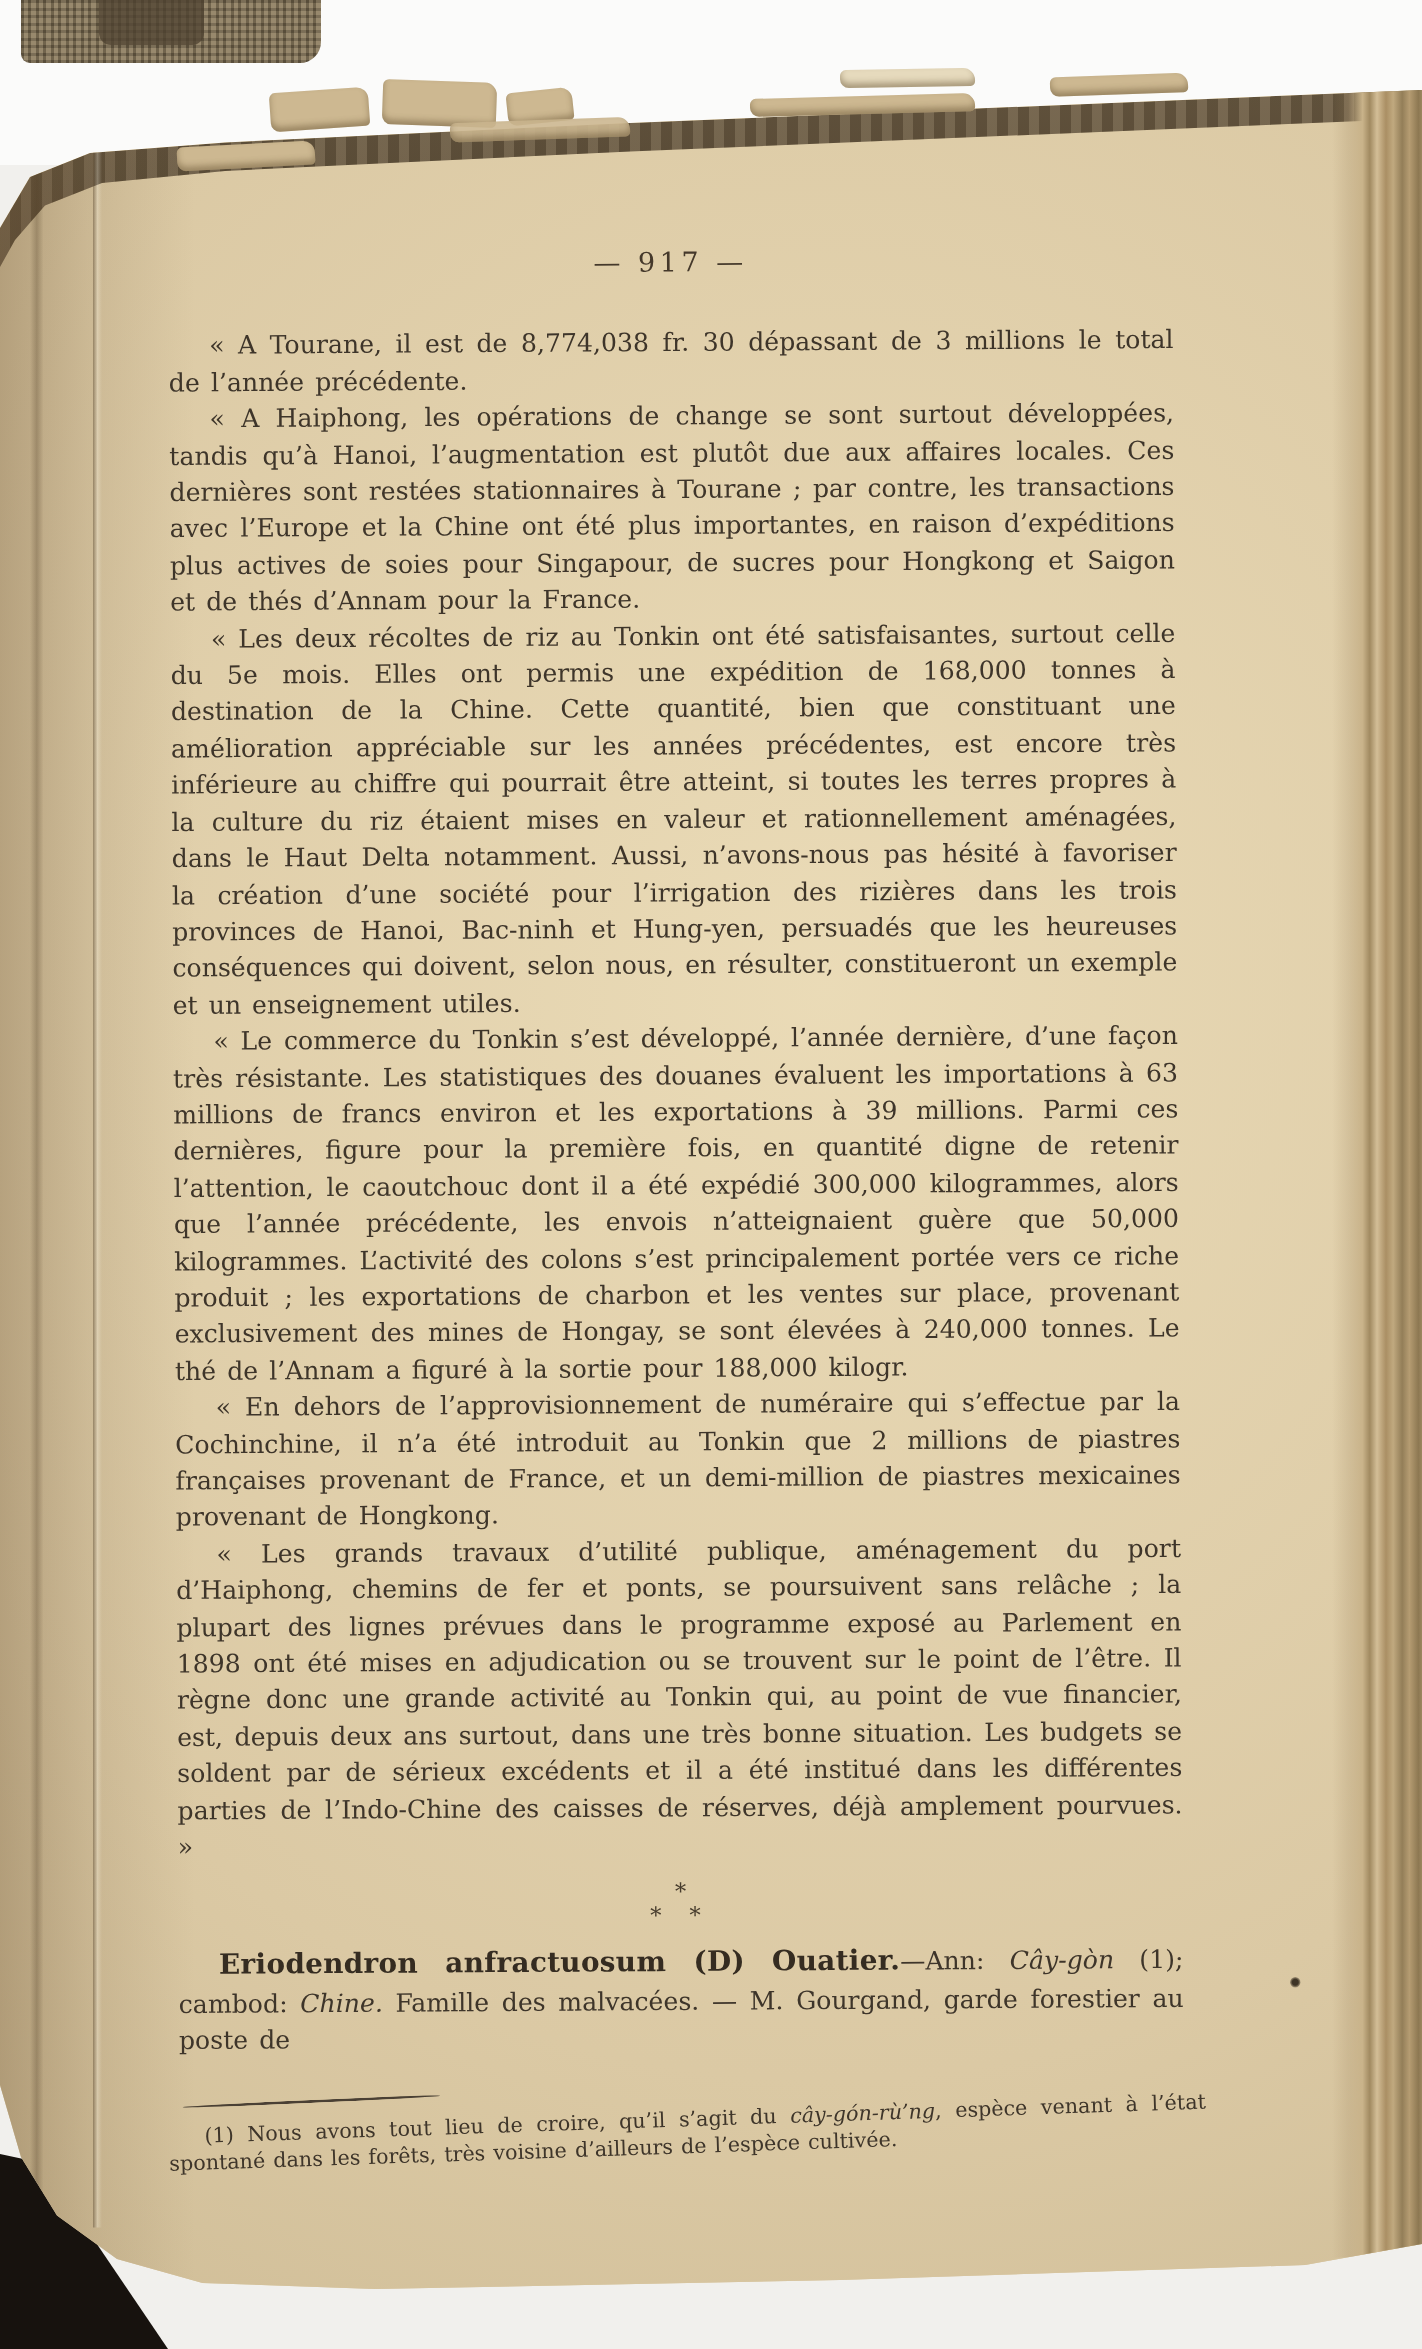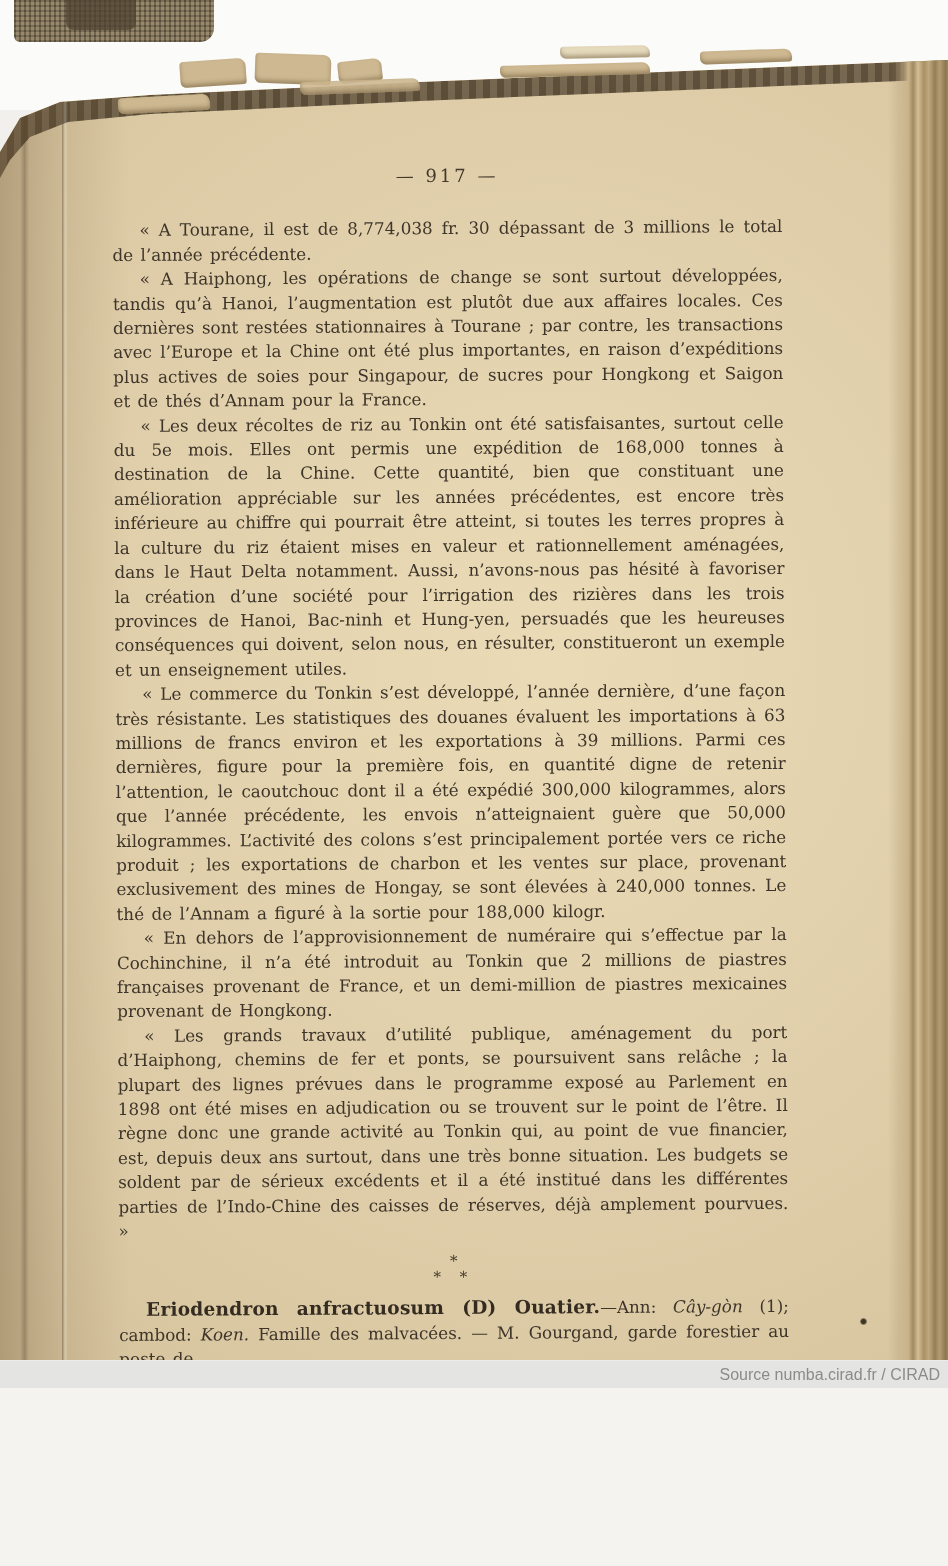--- a/index.html
+++ b/index.html
@@ -2,21 +2,21 @@
 <html><head>
 <meta charset="utf-8">
 <style>
   html,body{margin:0;padding:0;}
   body{
     width:948px;height:1566px;
     font-family:"DejaVu Serif","Liberation Serif",serif;
     background:#f4f3f0;
     overflow:hidden;
   }
-  .scene{position:relative;width:948px;height:1388px;background:linear-gradient(#fbfbfa 0 110px,#f1f0ed 110px 100%);overflow:hidden;}
+  .scene{position:relative;width:948px;height:1566px;background:linear-gradient(#fbfbfa 0 110px,#f1f0ed 110px 100%);overflow:hidden;}
 
   
   .cover-wedge{
     position:absolute;left:0;top:0;width:948px;height:1566px;
     background:#17120e;
     clip-path:polygon(0px 1436px,28px 1442px,112px 1566px,0px 1566px);
   }
 
   
   .cloth{
@@ -141,34 +141,31 @@
       <p class="para">« Les deux récoltes de riz au Tonkin ont été satisfaisantes, surtout celle du 5e mois. Elles ont permis une expédition de 168,000 tonnes à destination de la Chine. Cette quantité, bien que constituant une amélioration appréciable sur les années précédentes, est encore très inférieure au chiffre qui pourrait être atteint, si toutes les terres propres à la culture du riz étaient mises en valeur et rationnellement aménagées, dans le Haut Delta notamment. Aussi, n’avons-nous pas hésité à favoriser la création d’une société pour l’irrigation des rizières dans les trois provinces de Hanoi, Bac-ninh et Hung-yen, persuadés que les heureuses conséquences qui doivent, selon nous, en résulter, constitueront un exemple et un enseignement utiles.</p>
       <p class="para">« Le commerce du Tonkin s’est développé, l’année dernière, d’une façon très résistante. Les statistiques des douanes évaluent les importations à 63 millions de francs environ et les exportations à 39 millions. Parmi ces dernières, figure pour la première fois, en quantité digne de retenir l’attention, le caoutchouc dont il a été expédié 300,000 kilogrammes, alors que l’année précédente, les envois n’atteignaient guère que 50,000 kilogrammes. L’activité des colons s’est principalement portée vers ce riche produit ; les exportations de charbon et les ventes sur place, provenant exclusivement des mines de Hongay, se sont élevées à 240,000 tonnes. Le thé de l’Annam a figuré à la sortie pour 188,000 kilogr.</p>
       <p class="para">« En dehors de l’approvisionnement de numéraire qui s’effectue par la Cochinchine, il n’a été introduit au Tonkin que 2 millions de piastres françaises provenant de France, et un demi-million de piastres mexicaines provenant de Hongkong.</p>
       <p class="para">« Les grands travaux d’utilité publique, aménagement du port d’Haiphong, chemins de fer et ponts, se poursuivent sans relâche ; la plupart des lignes prévues dans le programme exposé au Parlement en 1898 ont été mises en adjudication ou se trouvent sur le point de l’être. Il règne donc une grande activité au Tonkin qui, au point de vue financier, est, depuis deux ans surtout, dans une très bonne situation. Les budgets se soldent par de sérieux excédents et il a été institué dans les différentes parties de l’Indo-Chine des caisses de réserves, déjà amplement pourvues. »</p>
 
       <div class="asterism">
         <span>*</span>
         <span class="row2">* *</span>
       </div>
 
-      <p class="entry"><b>Eriodendron anfractuosum (D) Ouatier.</b><span>—Ann: </span><i>Cây-gòn</i><span> (1); cambod: </span><i>Koen.</i><span> Famille des malvacées. — M. Gourgand, garde forestier au poste de</span></p>
+      <p class="entry"><b>Eriodendron anfractuosum (D) Ouatier.</b><span>—Ann: </span><i>Cây-gòn</i><span> (1); cambod: </span><i>Chine.</i><span> Famille des malvacées. — M. Gourgand, garde forestier au poste de</span></p>
 
       <div class="footnote">
         <div class="fn-rule"></div>
         <p class="fn-text"><span>(1) Nous avons tout lieu de croire, qu’il s’agit du </span><i>cây-gón-rù’ng</i><span>, espèce venant à l’état spontané dans les forêts, très voisine d’ailleurs de l’espèce cultivée.</span></p>
       </div>
     </div>
   </div>
 
   <div class="bit b1"></div>
   <div class="bit b2"></div>
   <div class="bit b3"></div>
   <div class="bit b4"></div>
   <div class="bit b5"></div>
   <div class="bit b6"></div>
   <div class="bit b7"></div>
   <div class="bit b8"></div>
 
-  <div class="source-bar">
-    <span>Source numba.cirad.fr / CIRAD</span>
-  </div>
 </div>
 
 </body></html>

